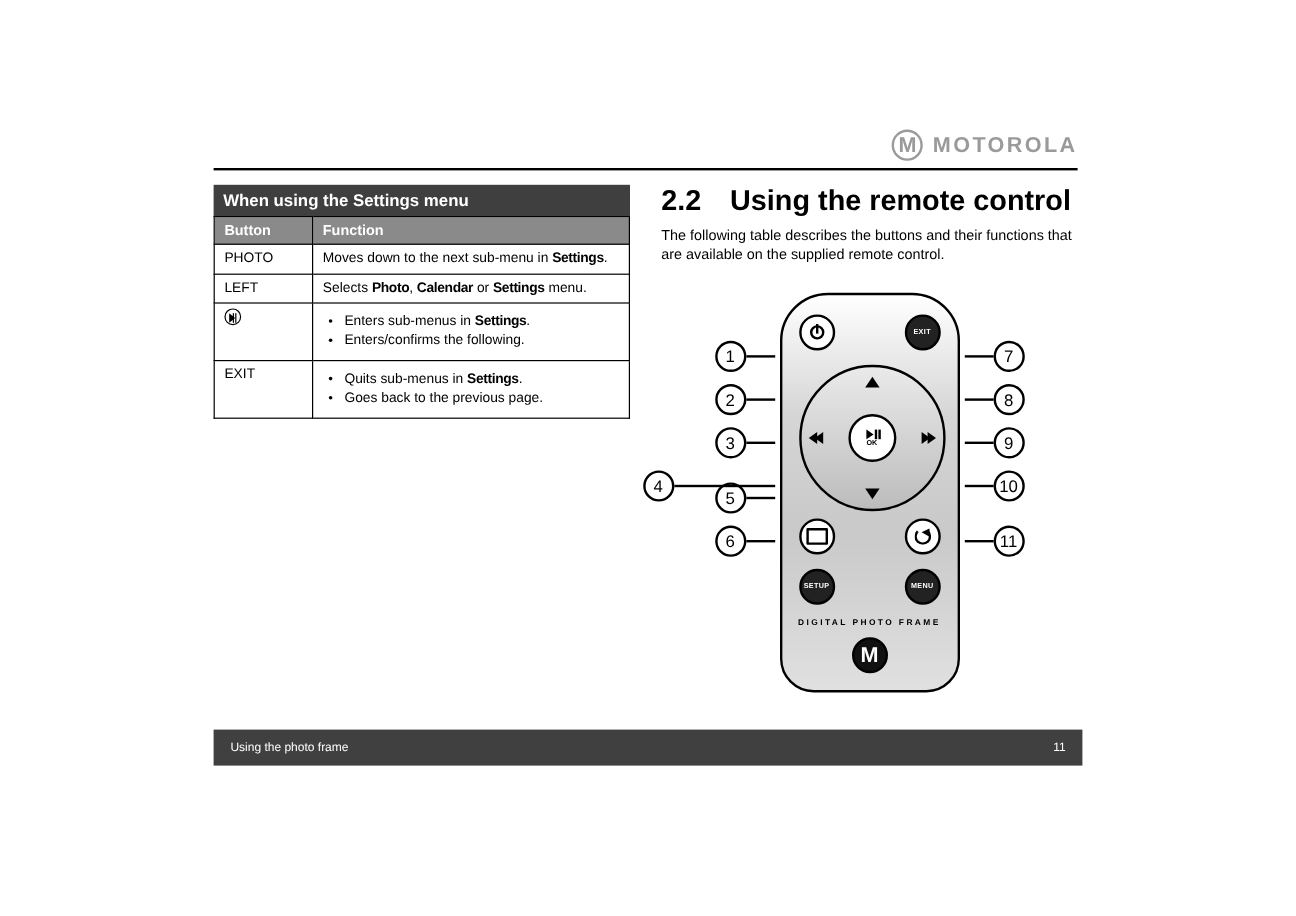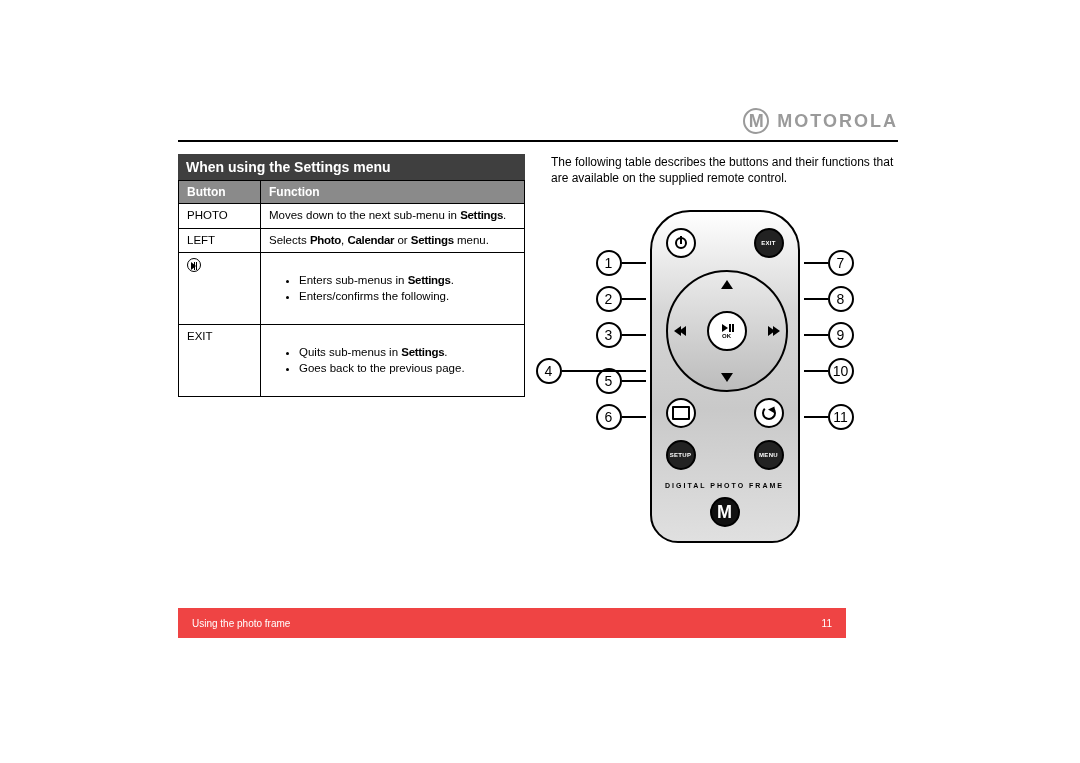--- a/index.html
+++ b/index.html
@@ -79,21 +79,21 @@
   }
   table.settings td {
     border: 1px solid #000;
     padding: 4px 8px;
     vertical-align: top;
     font-size: 11.5px;
     line-height: 1.35;
   }
   table.settings td.btncell { width: 82px; }
   .scond { font-family: Arial, sans-serif; font-weight: bold; letter-spacing: -0.3px; font-size: 11.5px; }
-  ul.tight { margin: 16px; padding-left: 14px; }
+  ul.tight { margin: 4px; padding-left: 14px; }
   ul.tight li { margin: 0; }
 
   .playicon {
     display:inline-block; width:14px; height:14px; border:1px solid #000; border-radius:50%;
     vertical-align:middle; position:relative;
   }
   .playicon::before {
     content:""; position:absolute; left:3px; top:3px;
     border-left:5px solid #000; border-top:4px solid transparent; border-bottom:4px solid transparent;
   }
@@ -174,23 +174,23 @@
   .remote-bottom-logo {
     width:30px; height:30px; margin:0 auto; border:2px solid #000; border-radius:50%;
     display:flex; align-items:center; justify-content:center; background:#111; color:#fff; font-weight:bold; font-size:18px;
   }
 
   
   .footer {
     position:absolute;
     left:178px;
     top:608px;
-    width:668px;
+    width:724px;
     height:30px;
-    background:#ef4444;
+    background:#404040;
     color:#fff;
     display:flex;
     align-items:center;
     justify-content:space-between;
     padding:0 14px;
     font-size:10px;
   }
 
   .power-icon {
     width:12px; height:12px; border:2px solid #000; border-radius:50%; position:relative;
@@ -264,20 +264,24 @@
                 <li><span>Quits sub-menus in </span><span class="scond">Settings</span><span>.</span></li>
                 <li>Goes back to the previous page.</li>
               </ul>
             </td>
           </tr>
         </tbody>
       </table>
     </div>
 
     <div class="col">
+      <div class="section-head">
+        <span class="secnum">2.2</span>
+        <span class="sectitle">Using the remote control</span>
+      </div>
       <div class="paragraph">The following table describes the buttons and their functions that are available on the supplied remote control.</div>
 
       <div class="diagram">
 
         <div class="callouts left">
           <div class="co-item">
               <span class="num">1</span>
               <span class="co-line"></span>
             </div>
           <div class="co-item">

